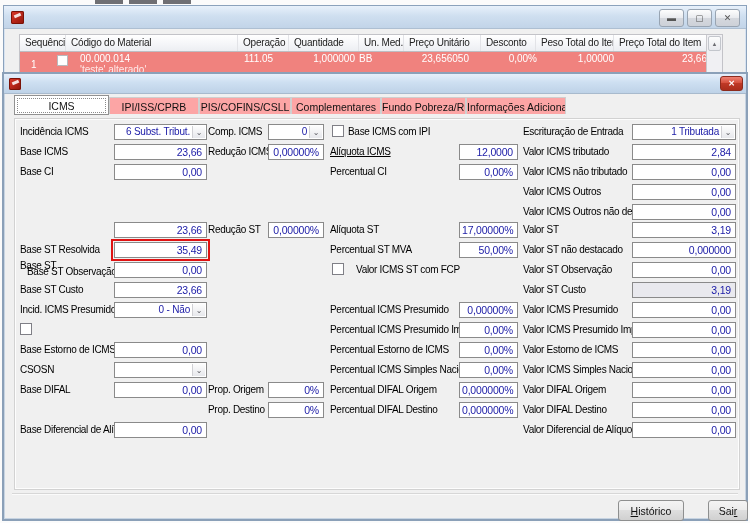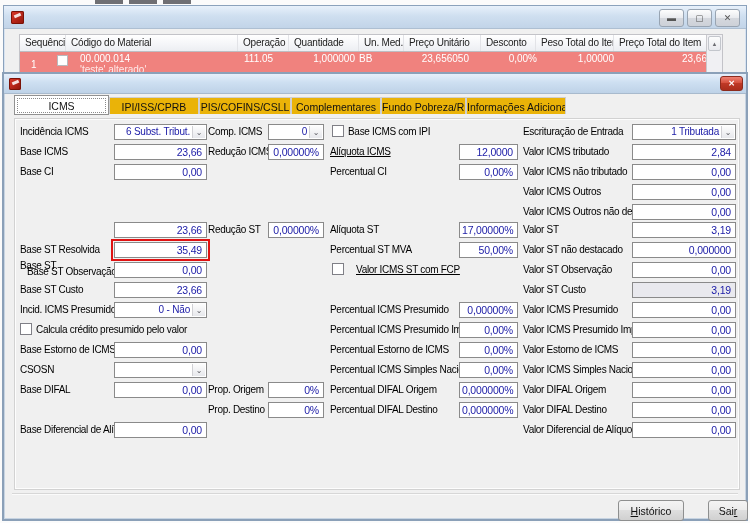--- a/index.html
+++ b/index.html
@@ -48,21 +48,21 @@
   .dlg-titlebar { position:absolute; left:0; top:0; right:0; height:20px;
     background:linear-gradient(#e6effa, #cddff1 45%, #bed2e7); border-bottom:1px solid #a8bacd;
     display:flex; align-items:center; }
   .dlg-title { margin-left:7px; font-size:11.5px; color:#141414; }
   .dlg-close { position:absolute; right:3px; top:2px; width:23px; height:15px; border-radius:3px;
     border:1px solid #8c2b1d; background:linear-gradient(#ee8173,#d6503c 45%,#c03a27 45%,#aa2d1b);
     color:#fff; font-size:8px; font-weight:bold; display:flex; align-items:center; justify-content:center; }
 
   
   .dlg-tabs { position:absolute; left:0; top:20px; right:0; height:20px; }
-  .tab { position:absolute; top:3px; height:17px; background:#eab308; border:1px solid #cfcfcf; border-bottom:none;
+  .tab { position:absolute; top:3px; height:17px; background:#fca5a5; border:1px solid #cfcfcf; border-bottom:none;
     font-size:10.5px; color:#111; text-align:center; padding-top:3px; white-space:nowrap; overflow:hidden; }
   .tab.active { top:1px; height:20px; background:#fff; border:1px solid #919191; padding-top:4px; z-index:3; }
   .focus-rect { position:absolute; left:2px; top:2px; right:2px; bottom:1px; border:1px dotted #8a8a8a; }
 
   
   .dlg-body { position:absolute; left:0; top:36px; right:0; bottom:0; }
   .groupbox { position:absolute; left:10px; top:8px; width:726px; height:372px;
     border:1px solid #d2d2d2; box-shadow:1px 1px 0 #fdfdfd inset, -1px -1px 0 #fdfdfd inset; }
   .group-legend { position:absolute; left:14px; top:-6px; font-size:11px; font-weight:bold; color:#000;
     background:#f0f0f0; padding:0 4px; z-index:2; }
@@ -210,41 +210,40 @@
       <span class="lbl lA" style="top:134px;">Base ST Resolvida</span>
       <div class="inp hl cA" style="top:132px;">35,49</div>
       <span class="lbl lC" style="top:134px;">Percentual ST MVA</span>
       <div class="inp cC" style="top:132px;">50,00%</div>
       <span class="lbl lD" style="top:134px;">Valor ST não destacado</span>
       <div class="inp cD" style="top:132px;">0,000000</div>
 
       <span class="lbl lA" style="top:156px;padding-left:7px;">Base ST Observação</span>
       <div class="inp cA" style="top:152px;">0,00</div>
       <div class="cb" style="left:328px;top:153px;"></div>
-      <span class="lbl" style="left:352px;top:154px;text-decoration:underline;">Valor ICMS ST com FCP</span>
+      <span class="lbl" style="left:352px;top:154px;">Valor ICMS ST com FCP</span>
       <span class="lbl lD" style="top:154px;">Valor ST Observação</span>
       <div class="inp cD" style="top:152px;">0,00</div>
 
       <span class="lbl lA" style="top:174px;">Base ST Custo</span>
       <div class="inp cA" style="top:172px;">23,66</div>
       <span class="lbl lD" style="top:174px;">Valor ST Custo</span>
       <div class="inp dis cD" style="top:172px;">3,19</div>
 
       <span class="lbl lA" style="top:194px;">Incid. ICMS Presumido</span>
       <div class="inp combo cA" style="top:192px;">
         <span>0 - Não</span>
         <span class="carr">⌄</span>
       </div>
       <span class="lbl lC" style="top:194px;">Percentual ICMS Presumido</span>
       <div class="inp cC" style="top:192px;">0,00000%</div>
       <span class="lbl lD" style="top:194px;">Valor ICMS Presumido</span>
       <div class="inp cD" style="top:192px;">0,00</div>
 
       <div class="cb" style="left:16px;top:213px;"></div>
-      <span class="lbl" style="left:32px;top:214px;">Calcula crédito presumido pelo valor</span>
       <span class="lbl lC" style="top:214px;">Percentual ICMS Presumido Imp. PR</span>
       <div class="inp cC" style="top:212px;">0,00%</div>
       <span class="lbl lD" style="top:214px;">Valor ICMS Presumido Imp. PR</span>
       <div class="inp cD" style="top:212px;">0,00</div>
 
       <span class="lbl lA" style="top:234px;">Base Estorno de ICMS</span>
       <div class="inp cA" style="top:232px;">0,00</div>
       <span class="lbl lC" style="top:234px;">Percentual Estorno de ICMS</span>
       <div class="inp cC" style="top:232px;">0,00%</div>
       <span class="lbl lD" style="top:234px;">Valor Estorno de ICMS</span>

